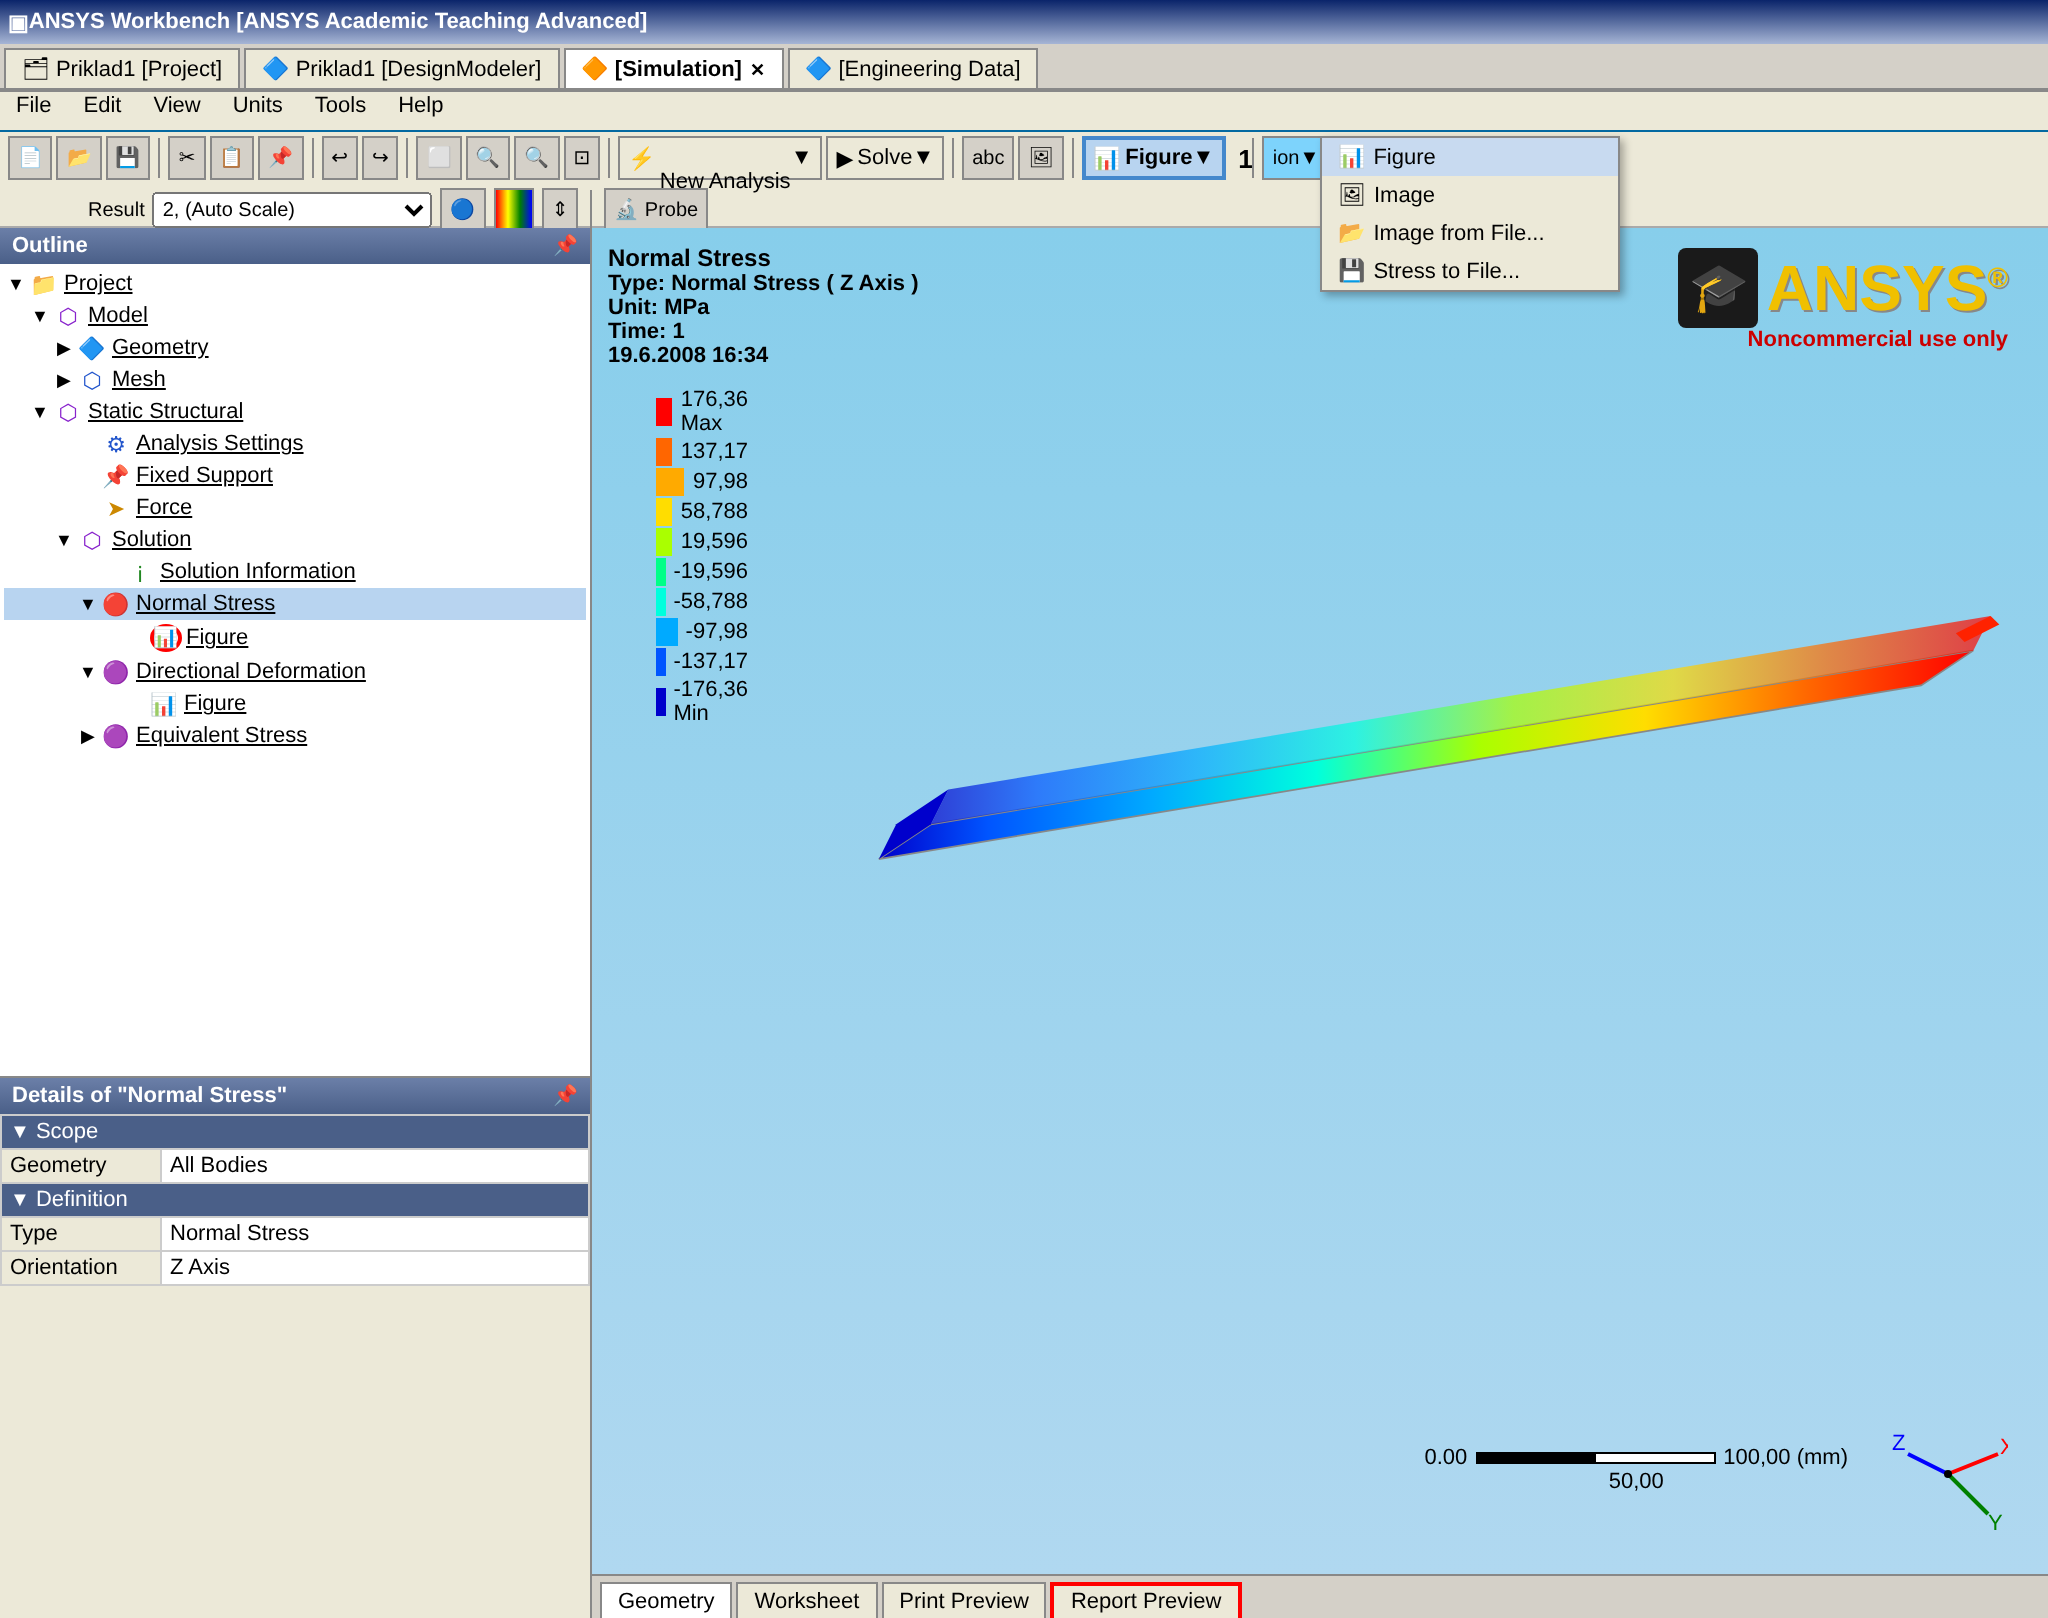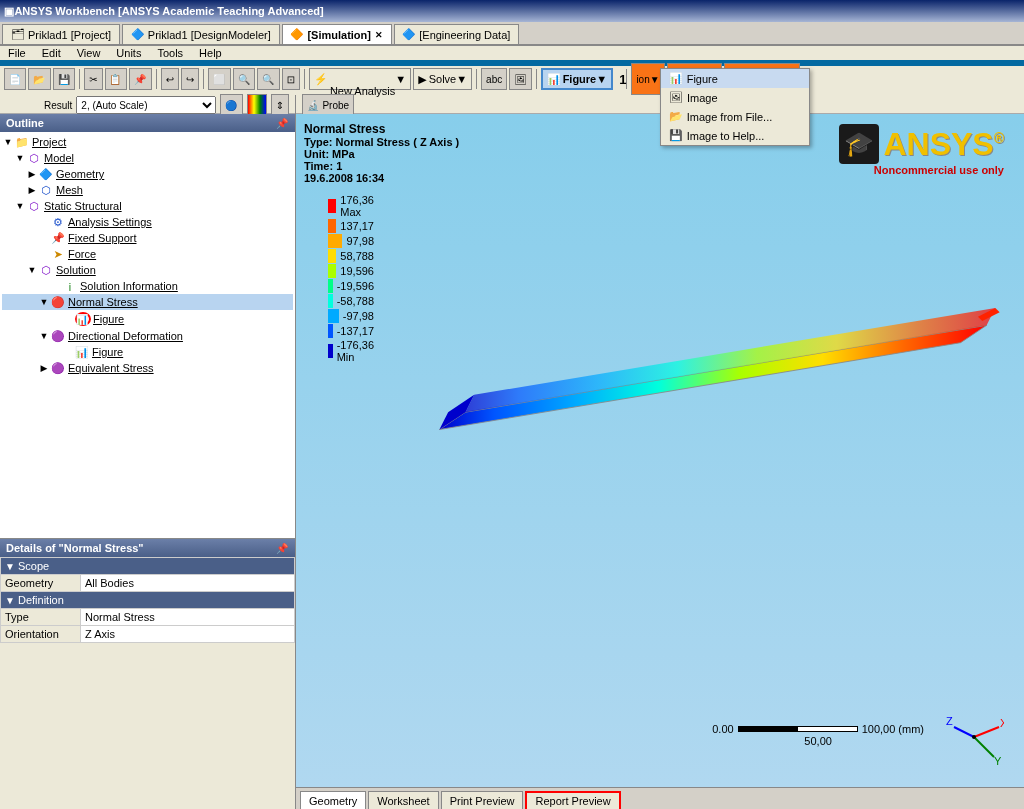--- a/index.html
+++ b/index.html
@@ -40,23 +40,23 @@
       white-space: nowrap;
     }
     .tab.active { background: #fff; font-weight: bold; }
     .tab-close { margin-left: 4px; font-size: 9px; cursor: pointer; }
 
     
     .menu-bar {
       background: #ece9d8;
       height: 20px;
       display: flex;
-      align-items: flex-end;
+      align-items: flex-start;
       padding: 0 4px;
-      border-bottom: 6px solid #0369a1;
+      border-bottom: 1px solid #0369a1;
       gap: 8px;
     }
     .menu-item { cursor: pointer; padding: 1px 4px; font-size: 11px; }
 
     
     .toolbar {
       background: #ece9d8;
       height: 48px;
       display: flex;
       align-items: center;
@@ -71,27 +71,27 @@
       padding: 2px 4px;
       cursor: pointer;
       display: flex;
       align-items: center;
       height: 22px;
       font-size: 10px;
       white-space: nowrap;
     }
     .toolbar-sep { width: 1px; background: #888; height: 20px; margin: 0 2px; }
     .toolbar-dropdown {
-      background: #f97316;
+      background: #7dd3fc;
       border: 1px solid #888;
       padding: 2px 4px;
       cursor: pointer;
       display: flex;
       align-items: center;
-      height: 32px;
+      height: 22px;
       font-size: 10px;
     }
 
     
     .context-menu {
       position: absolute;
       top: 68px;
       left: 660px;
       background: #ece9d8;
       border: 1px solid #888;
@@ -410,21 +410,21 @@
   <div class="context-menu-item">
     <span>🖼</span>
     <span>Image</span>
   </div>
   <div class="context-menu-item">
     <span>📂</span>
     <span>Image from File...</span>
   </div>
   <div class="context-menu-item">
     <span>💾</span>
-    <span>Image to Help...</span>
+    <span>Stress to File...</span>
   </div>
 </div>
 
 <div class="main-layout">
 
   <div class="left-panel">
 
     <div class="outline-section">
       <div class="panel-header">
         <span>Outline</span>

